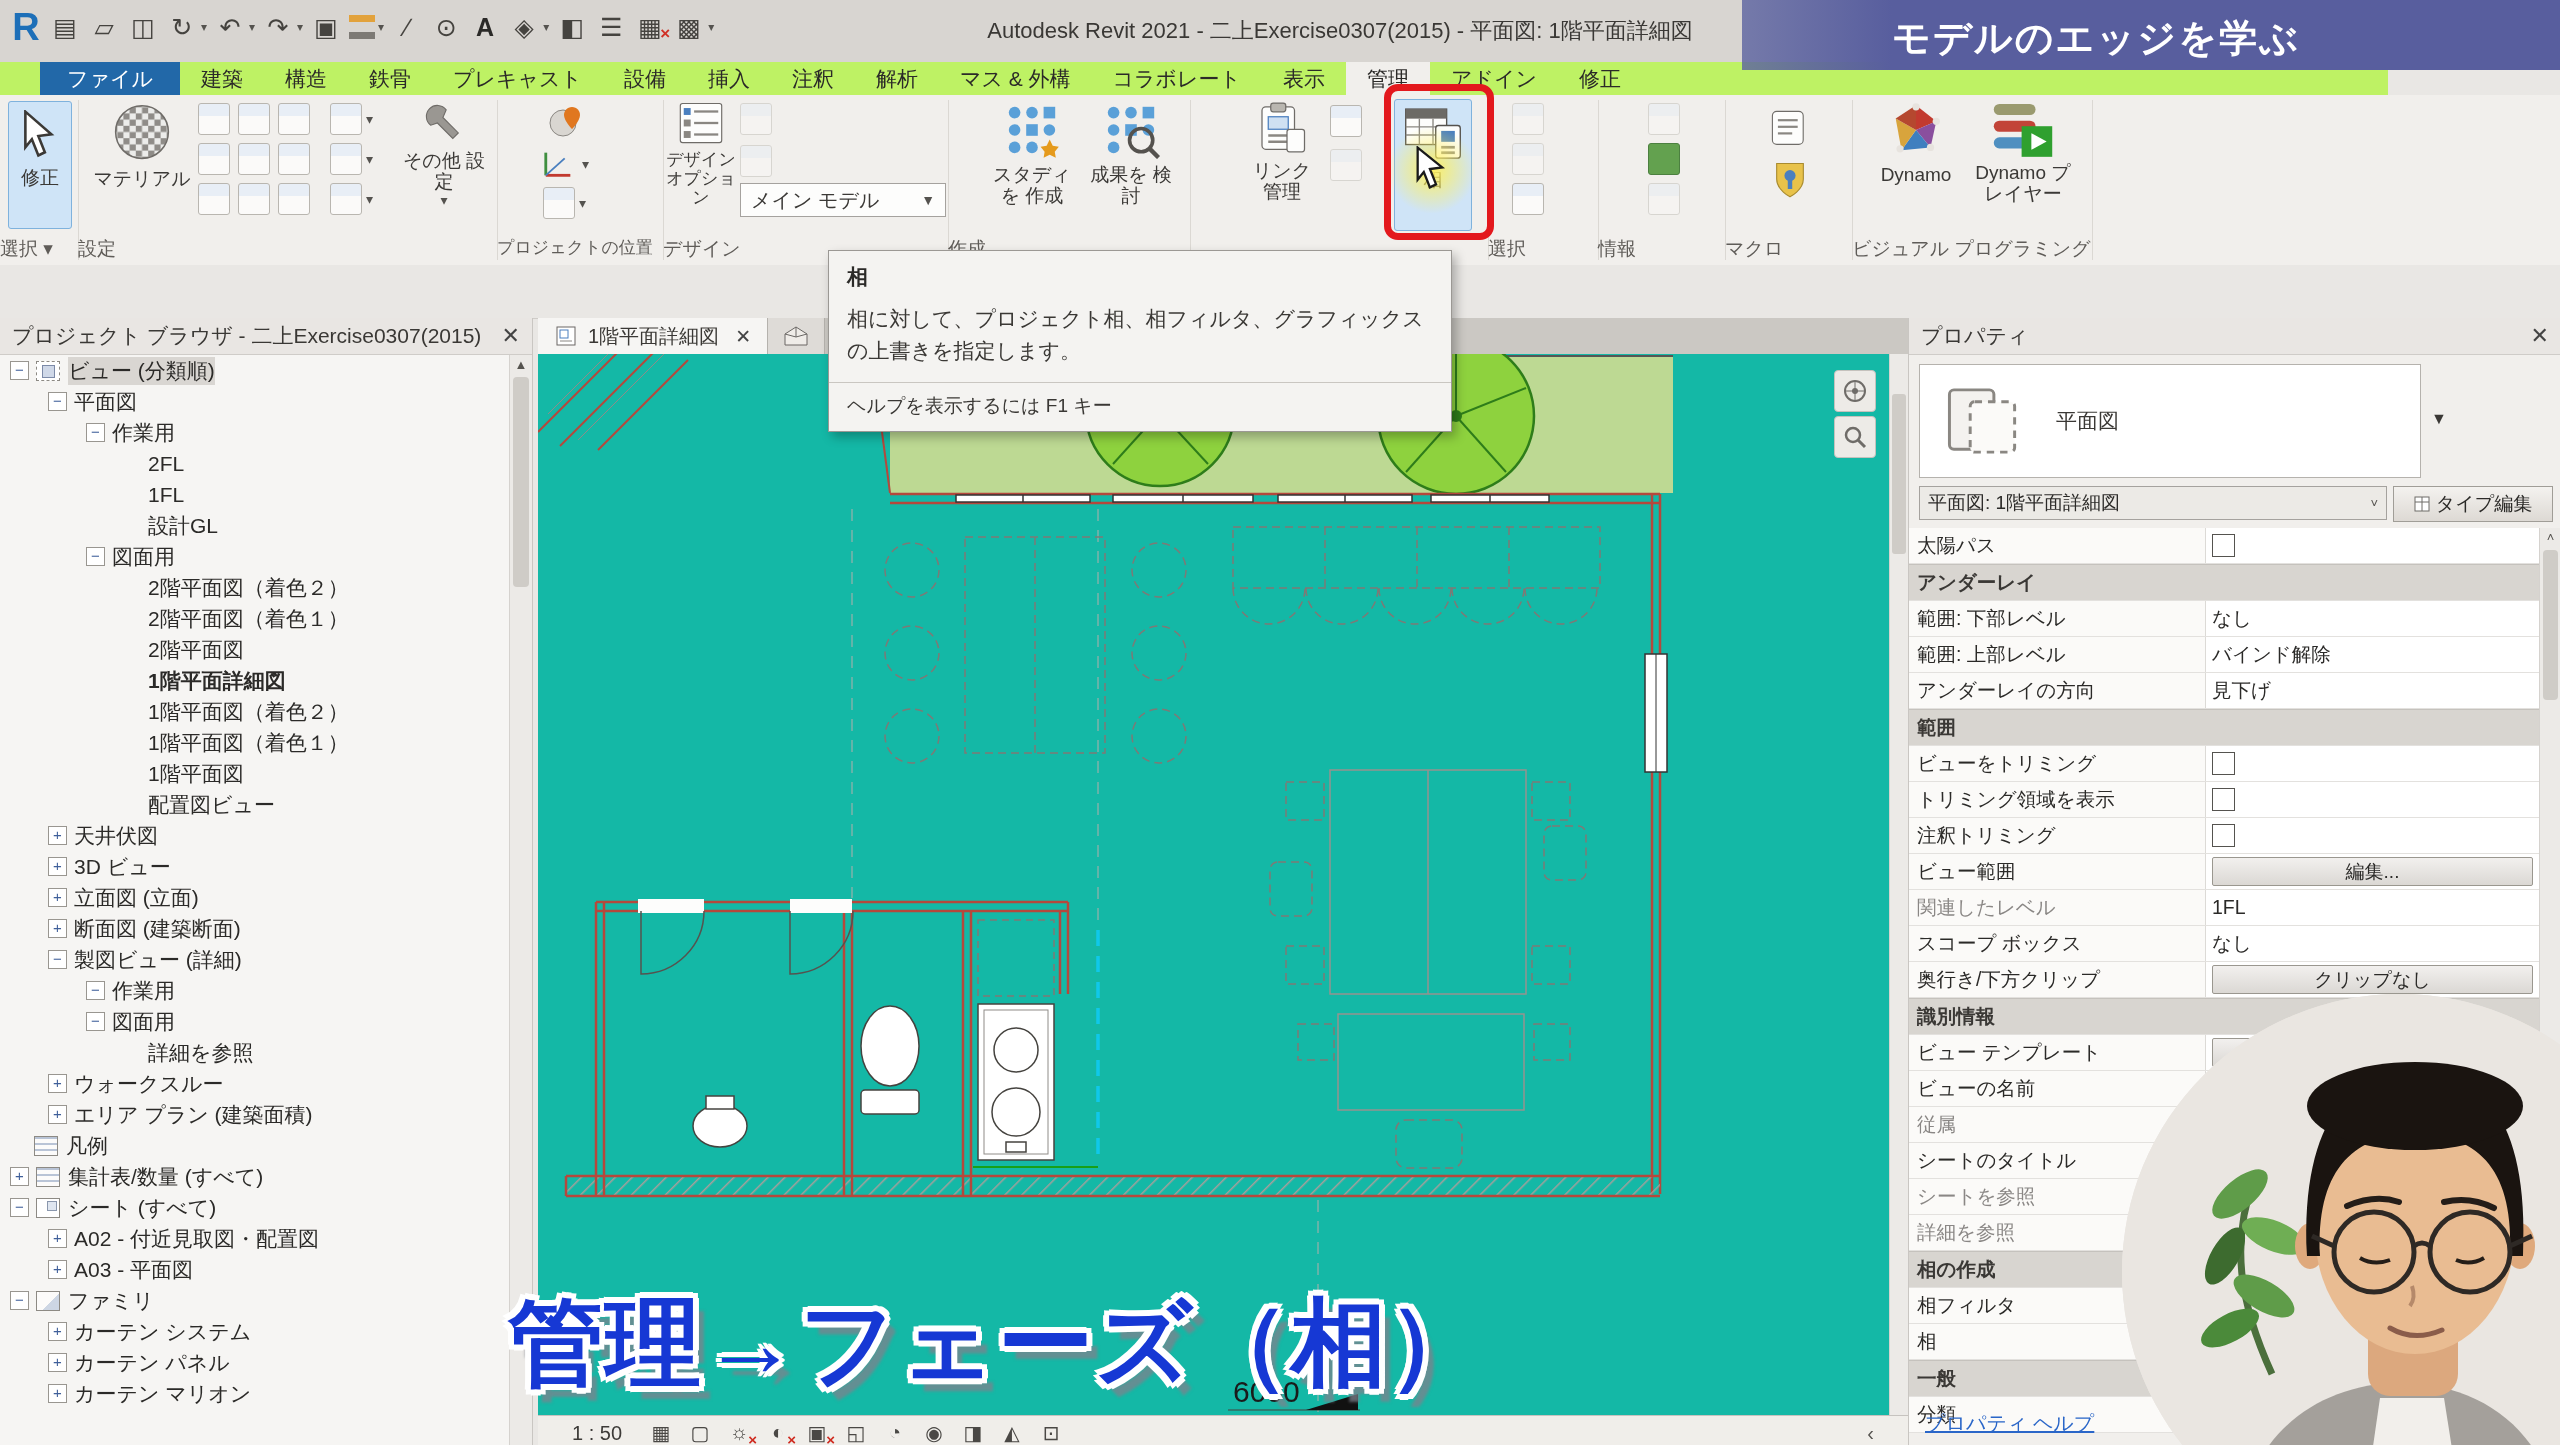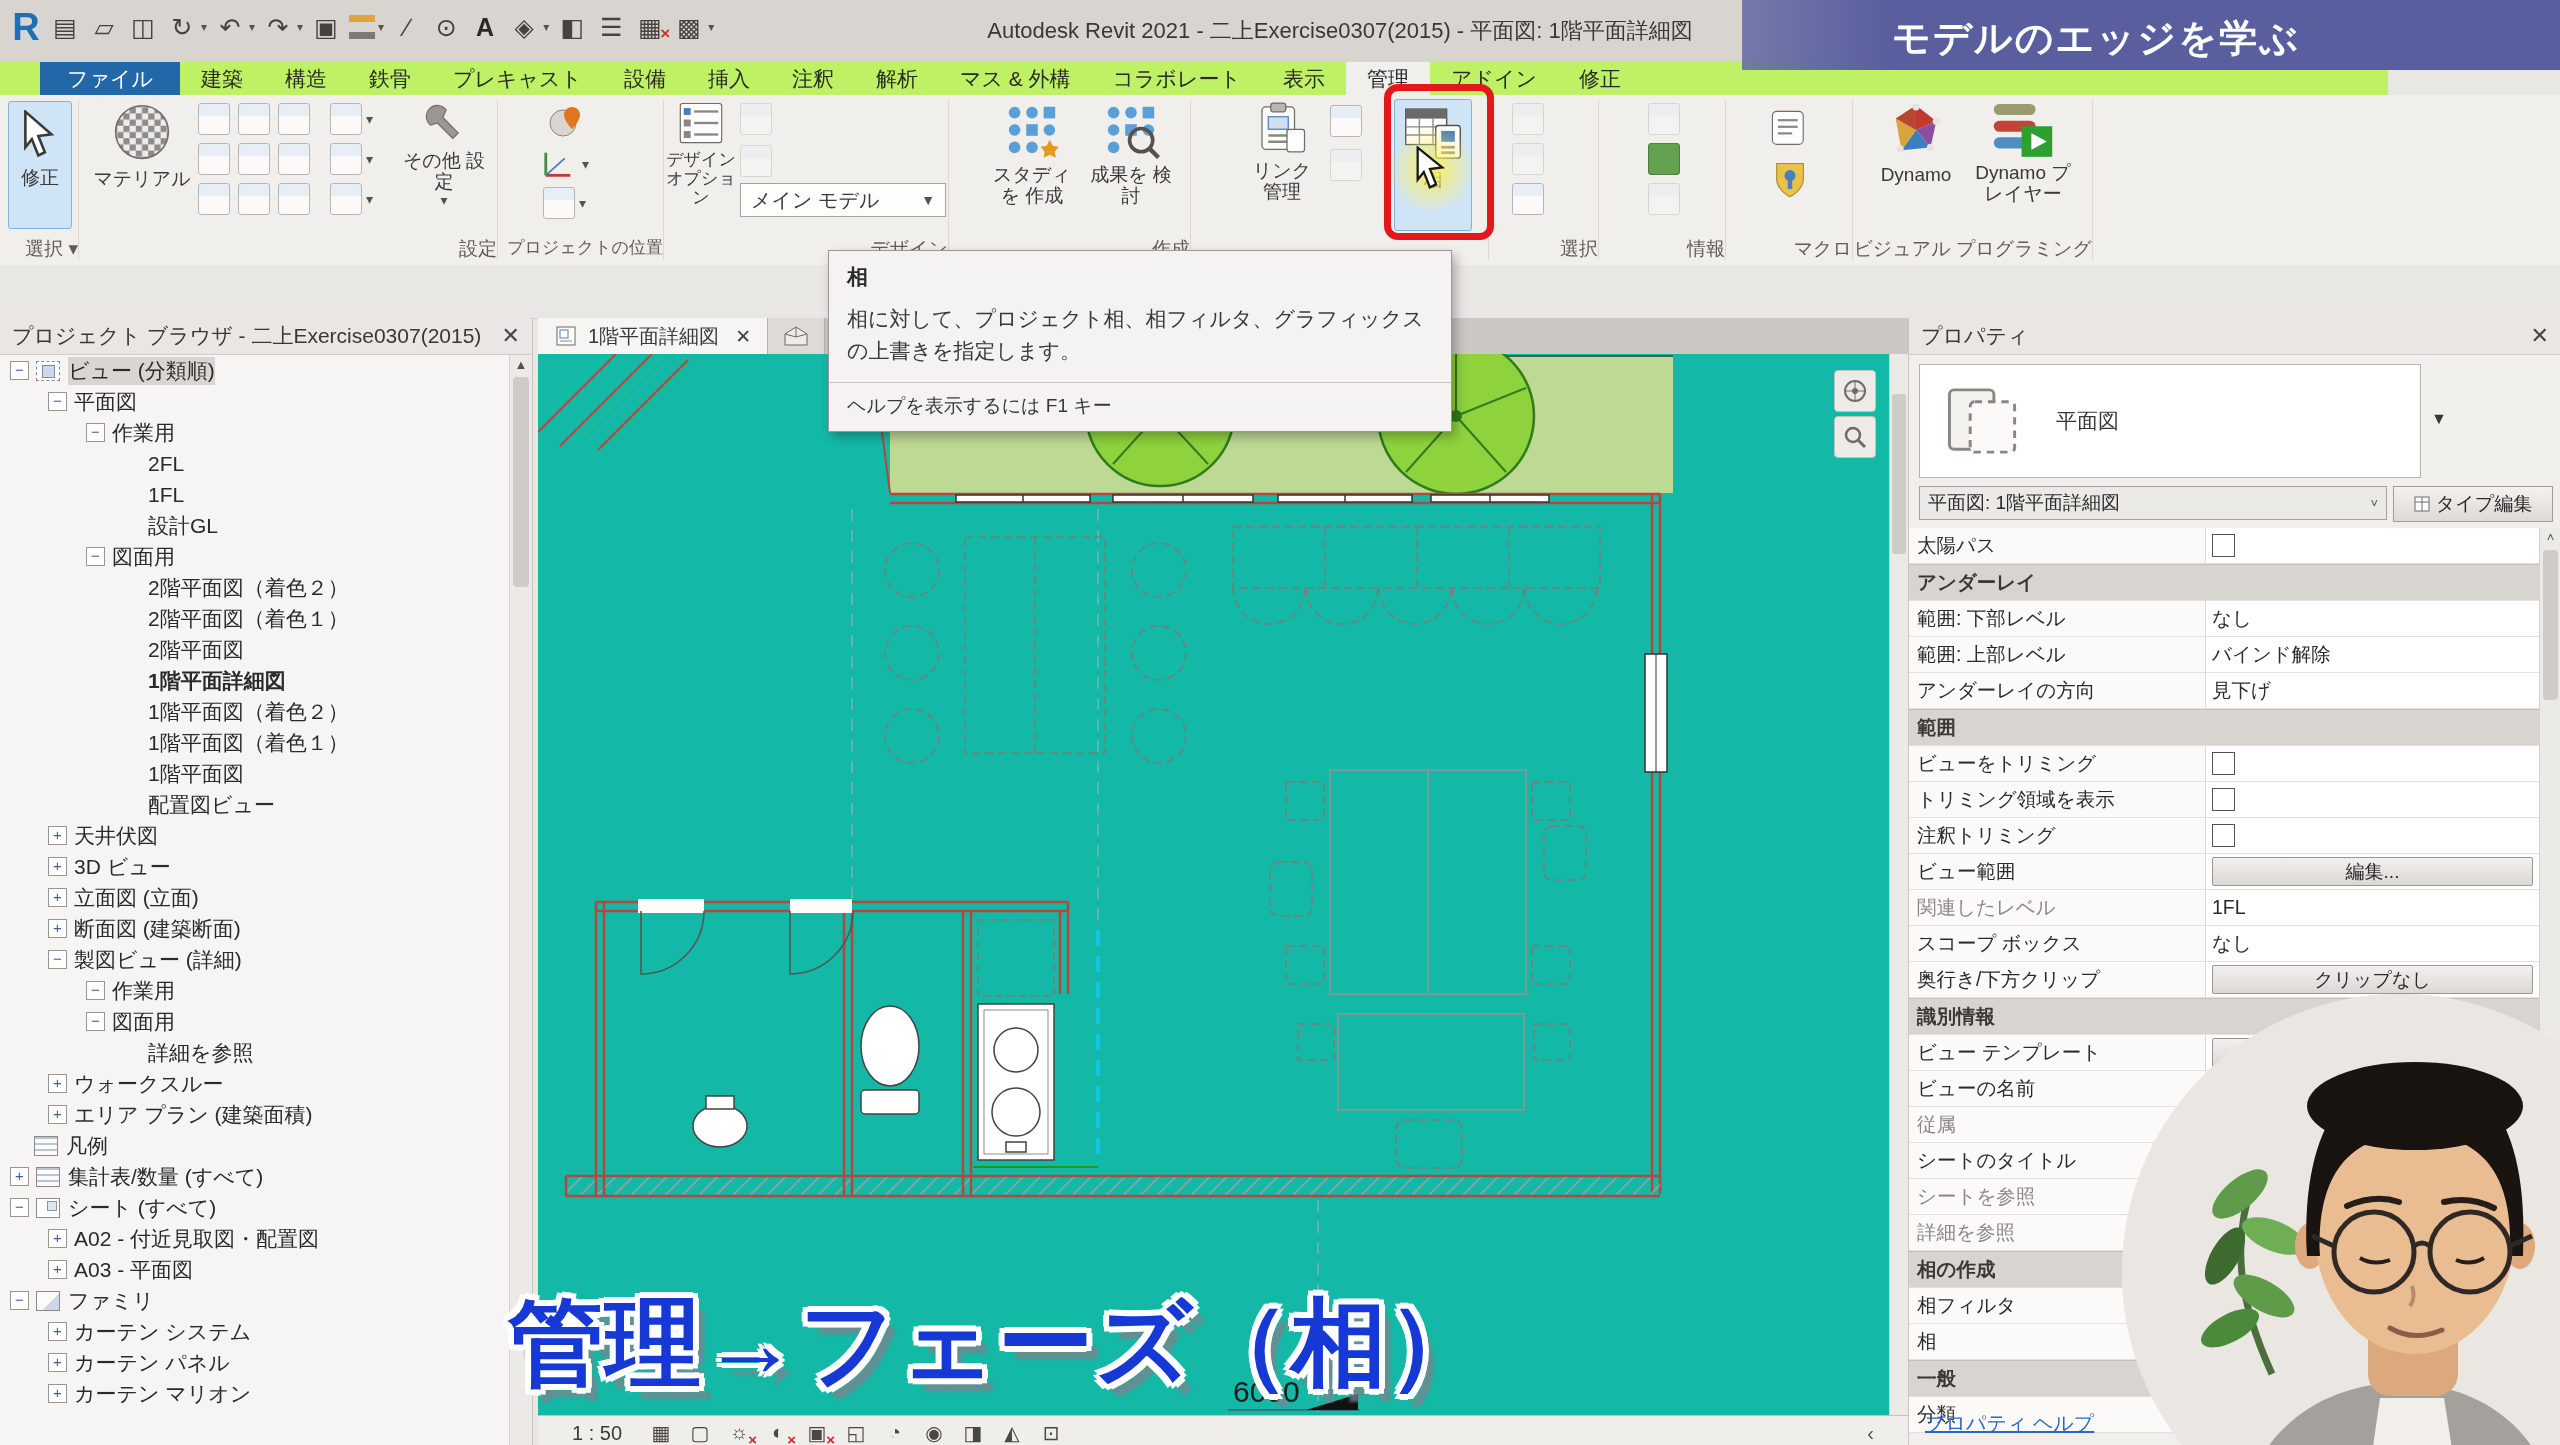--- a/index.html
+++ b/index.html
@@ -17,21 +17,21 @@
   .qdrop{font-size:12px;color:#55534f;margin-left:-4px;}
   .wintitle{position:absolute;left:1340px;top:16px;transform:translateX(-50%);font-size:22px;color:#3a3835;white-space:nowrap;}
   
   .tabrow{position:absolute;left:0;top:62px;width:2348px;height:33px;background:#bef264;display:flex;font-size:21px;padding-left:40px;}
   .tab{padding:0 21px;display:flex;align-items:center;color:#2b2a28;}
   .tab.file{background:#2268a8;color:#fff;padding:0 27px;}
   .tab.active{background:#f1efec;}
   
   .ribbon{position:absolute;left:0;top:95px;width:2560px;height:170px;background:#f1efec;border-bottom:1px solid #cfccc7;}
   .psep{position:absolute;top:5px;bottom:5px;width:1px;background:#dbd8d3;}
-  .pl{position:absolute;bottom:3px;height:26px;font-size:19px;color:#5f5c58;text-align:right;white-space:nowrap;}
+  .pl{position:absolute;bottom:3px;height:26px;font-size:19px;color:#5f5c58;text-align:left;white-space:nowrap;}
   .rbtn{position:absolute;display:flex;flex-direction:column;align-items:center;font-size:19px;color:#3b3936;text-align:center;line-height:1.12;}
   .rbtn .lbl{margin-top:5px;}
   .hl{background:#cfe4f7;border:1px solid #7fb2dd;border-radius:3px;}
   .mi{width:32px;height:32px;border:1px solid #b9b6b0;background:#fbfaf9;border-radius:3px;box-sizing:border-box;
       background-image:linear-gradient(#e8eef6 40%,#fbfaf9 40%);}
   .mi.gr{opacity:.45;}
   .mi.green{background:#63a14f;border-color:#4c8040;}
   .combo{display:flex;align-items:center;justify-content:space-between;background:#fdfdfc;border:1px solid #a5a29e;
          font-size:20px;color:#3b3936;padding:0 10px;box-sizing:border-box;}
   .carow{font-size:14px;color:#55534f;}

